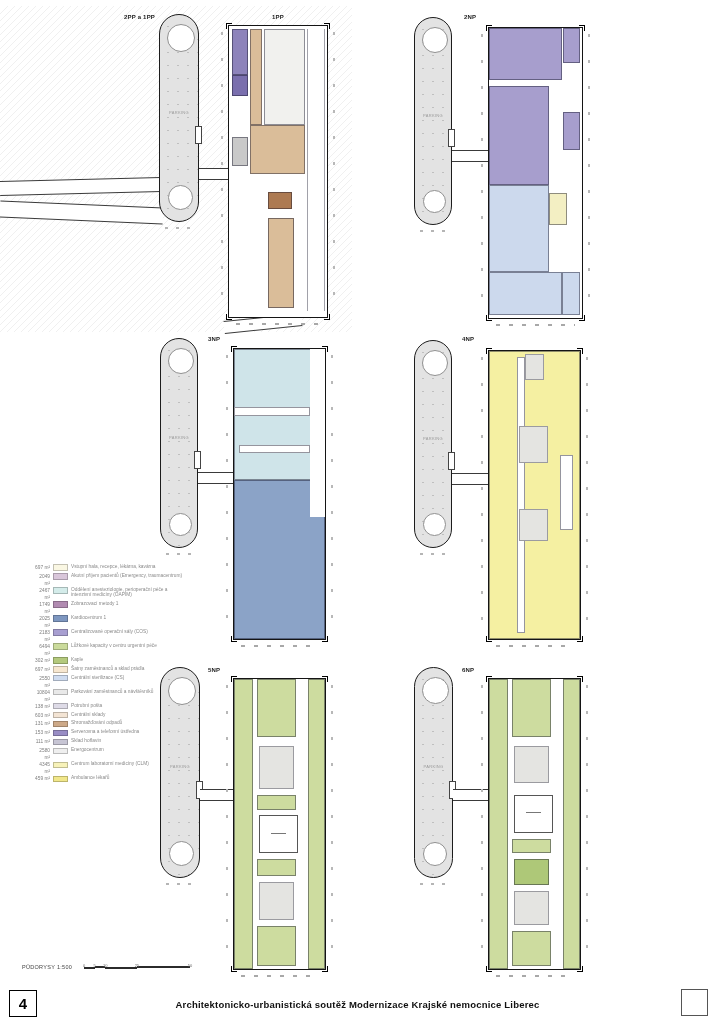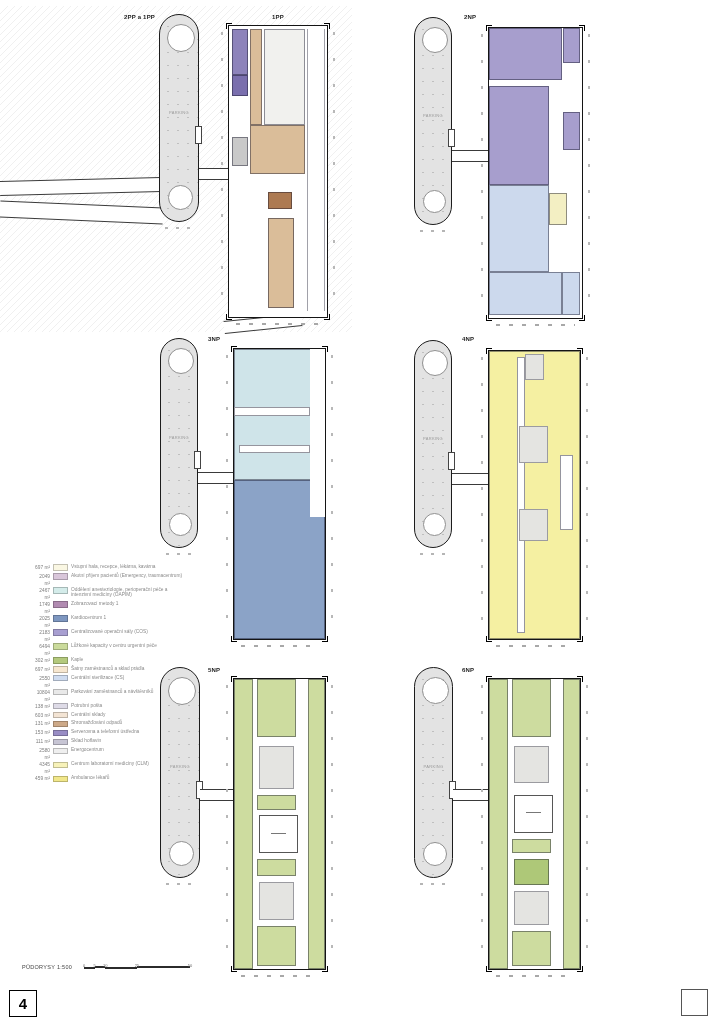--- a/index.html
+++ b/index.html
@@ -355,14 +355,15 @@
         <span class="sb-tick" style="left: 10%;">5</span>
         <span class="sb-tick" style="left: 20%;">10</span>
         <span class="sb-tick" style="left: 50%;">25</span>
         <span class="sb-tick" style="left: 100%;">50</span>
       </div>
   </div>
 
   <div class="pagebox">
     <span>4</span>
   </div>
+  <div class="sheet-title">Architektonicko-urbanistická soutěž Modernizace Krajské nemocnice Liberec</div>
   <div class="cornerbox"></div>
 </div>
 
 </body></html>

